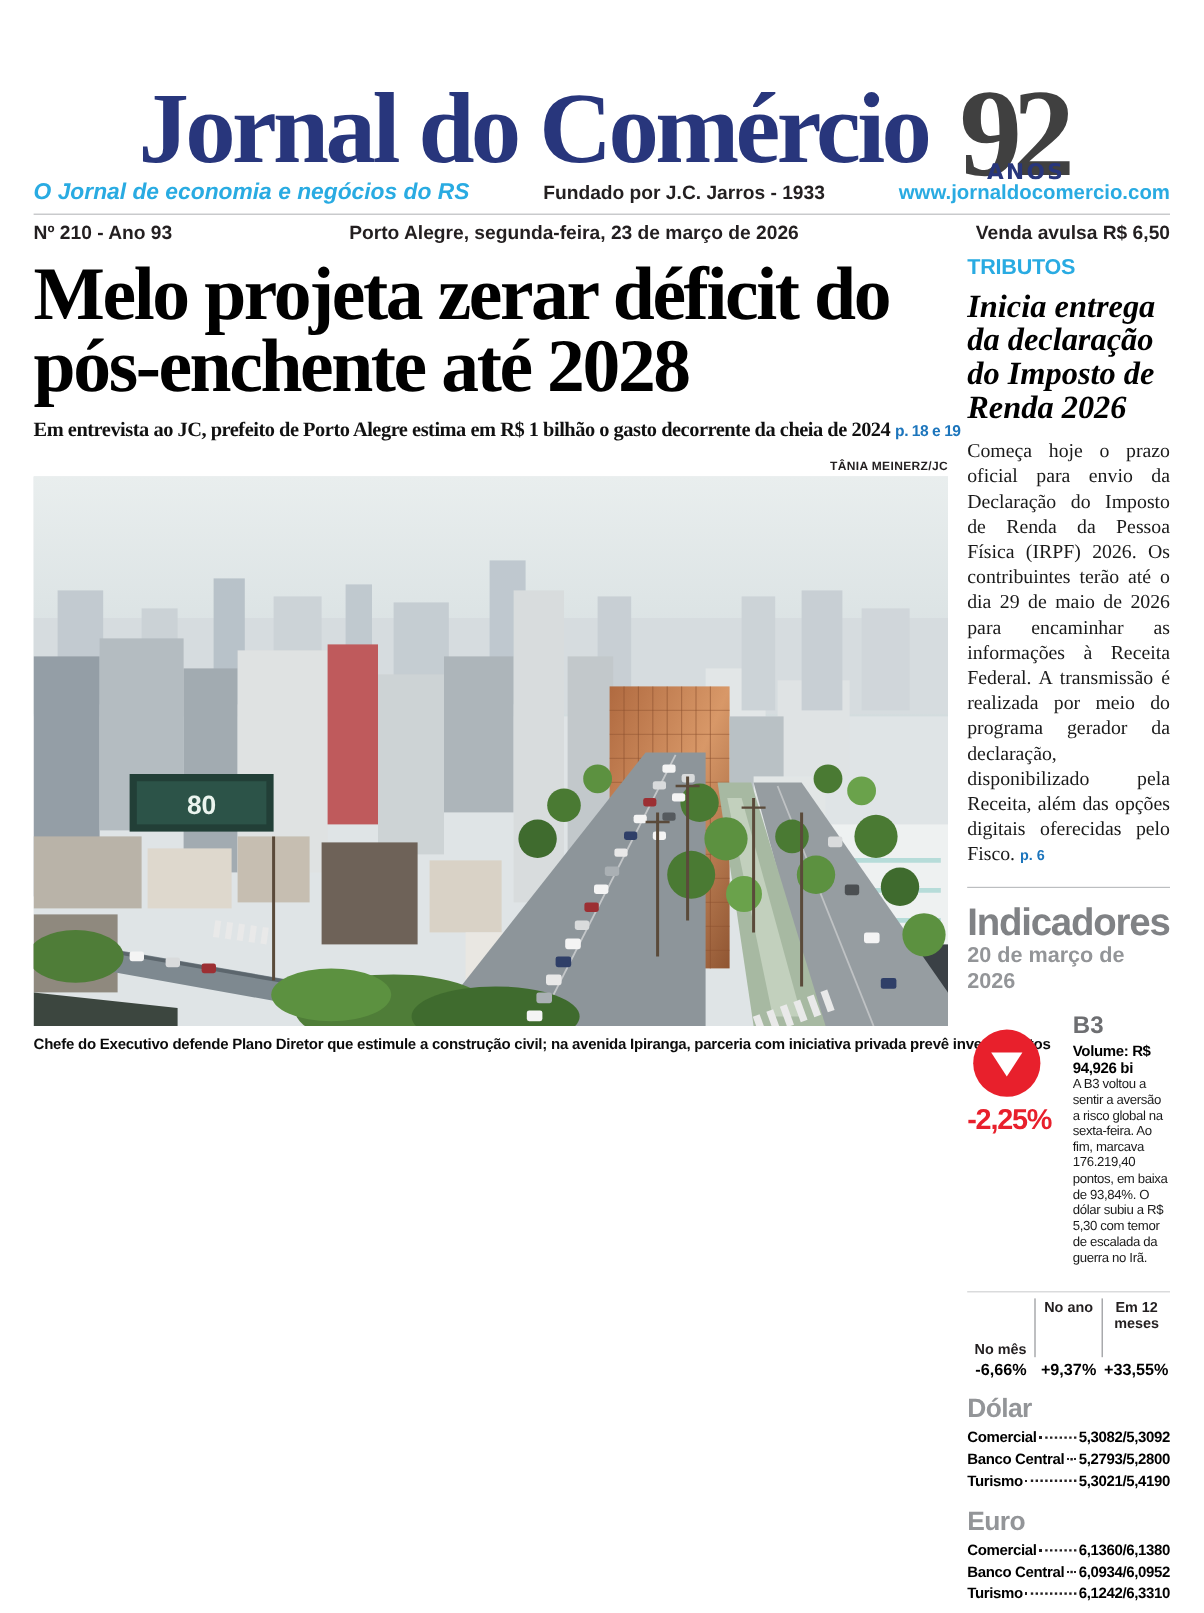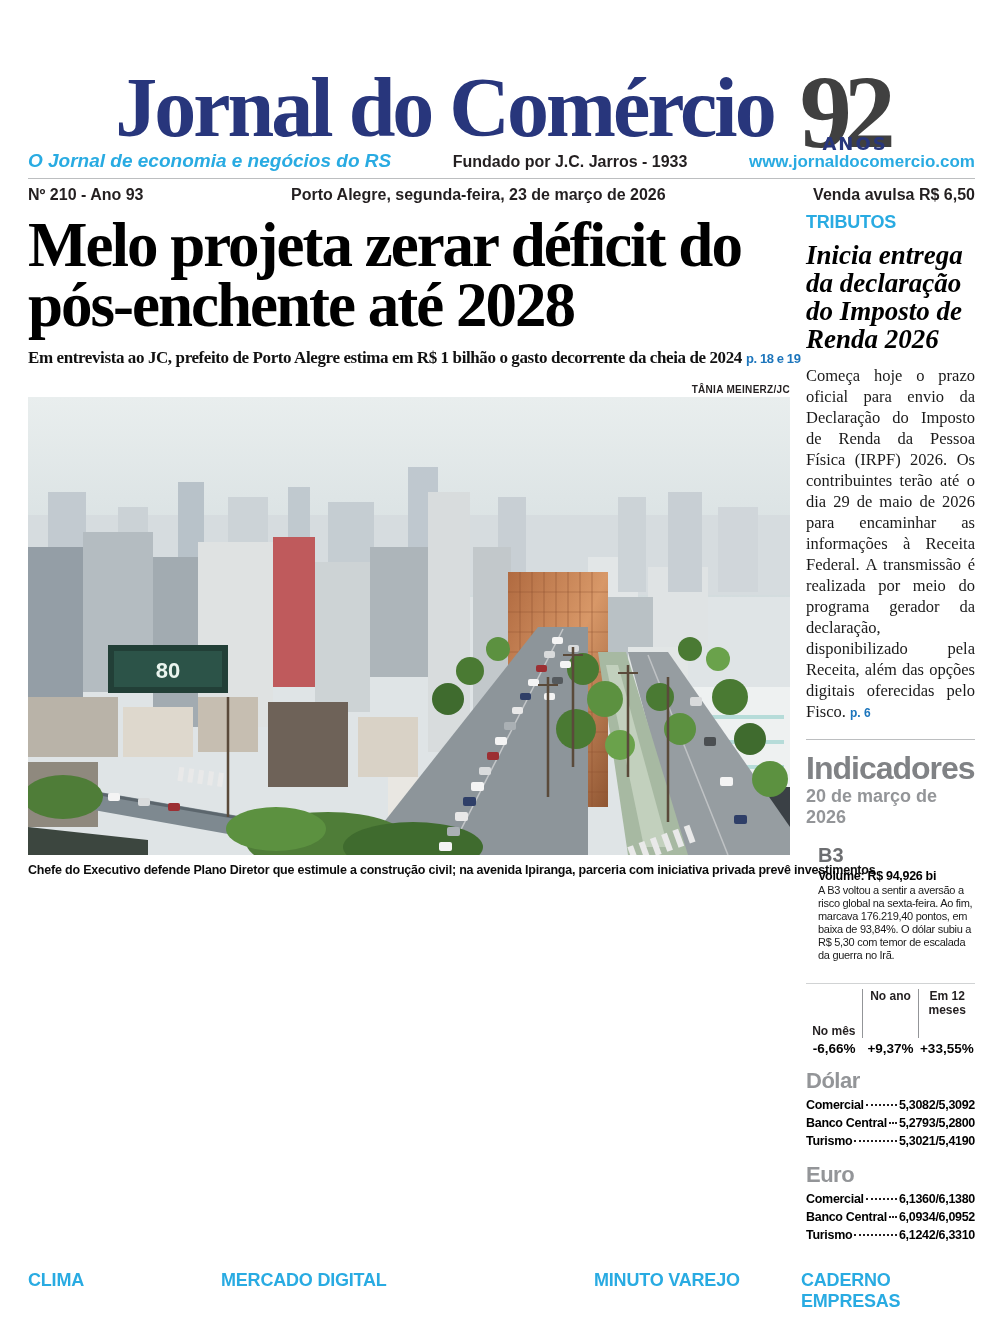--- a/index.html
+++ b/index.html
@@ -257,20 +257,26 @@
         <h3 class="side-headline">Inicia entrega da declaração do Imposto de Renda 2026</h3>
         <p class="side-body"><span>Começa hoje o prazo oficial para envio da Declaração do Imposto de Renda da Pessoa Física (IRPF) 2026. Os contribuintes terão até o dia 29 de maio de 2026 para encaminhar as informações à Receita Federal. A transmissão é realizada por meio do programa gerador da declaração, disponibilizado pela Receita, além das opções digitais oferecidas pelo Fisco.</span> <span class="pref">p. 6</span></p>
       </section>
 
       <hr class="side-div">
 
       <section>
         <h3 class="ind-title">Indicadores</h3>
         <div class="ind-date">20 de março de 2026</div>
         <div class="b3">
+          <div class="b3-left">
+            <div class="b3-circle">
+              <div class="tri-down"></div>
+            </div>
+            <div class="b3-change">-2,25%</div>
+          </div>
           <div class="b3-right">
             <div class="b3-label">B3</div>
             <p class="b3-volume">Volume: R$ 94,926 bi</p>
             <p class="b3-body">A B3 voltou a sentir a aversão a risco global na sexta-feira. Ao fim, marcava 176.219,40 pontos, em baixa de 93,84%. O dólar subiu a R$ 5,30 com temor de escalada da guerra no Irã.</p>
           </div>
         </div>
         <div class="perf">
           <div class="perf-row perf-h">
             <span>No mês</span>
             <span>No ano</span>

